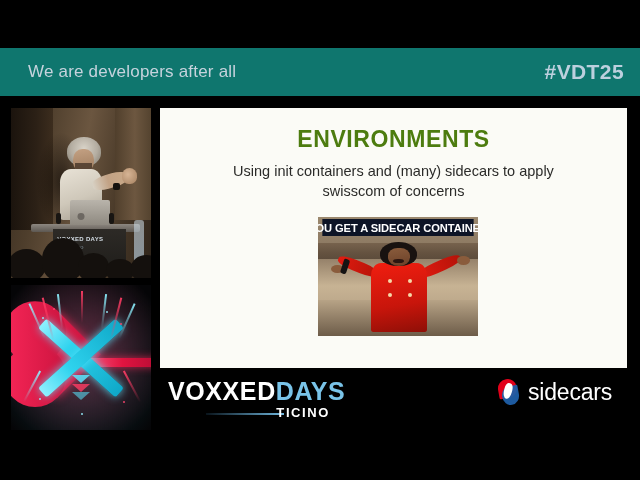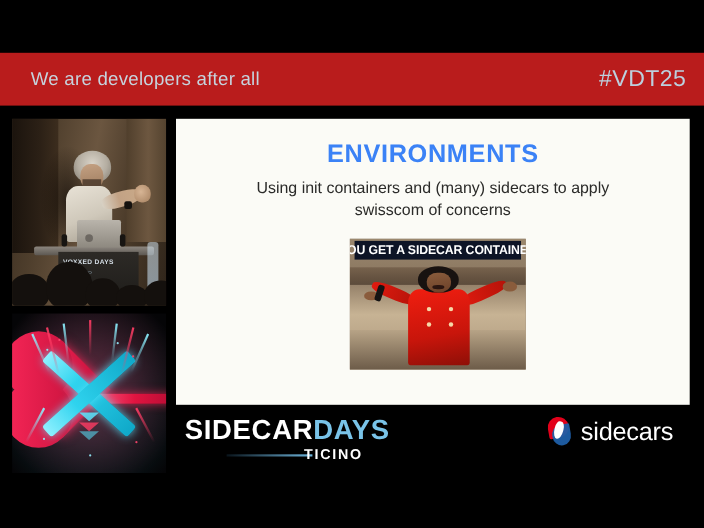--- a/index.html
+++ b/index.html
@@ -14,37 +14,37 @@
     background: #000000;
     overflow: hidden;
     font-family: "Liberation Sans", sans-serif;
   }
 
   
   #header {
     position: absolute;
     left: 0; top: 48px;
     width: 640px; height: 48px;
-    background: #b91c1c;
+    background: #0f766e;
   }
   #header-title {
     position: absolute;
     left: 28px; top: 50%;
     transform: translateY(-50%);
     font-size: 17px;
     letter-spacing: .2px;
     color: #c6d3dd;
     white-space: nowrap;
   }
   #header-hashtag {
     position: absolute;
     right: 16px; top: 50%;
     transform: translateY(-50%);
     font-size: 21px;
-    font-weight: normal;
+    font-weight: bold;
     letter-spacing: .4px;
     color: #bcd0de;
     white-space: nowrap;
   }
 
   
   #webcam {
     position: absolute;
     left: 11px; top: 108px;
     width: 140px; height: 170px;
@@ -265,21 +265,21 @@
     background: #fbfbf6;
   }
   #slide-title {
     position: absolute;
     left: 0; top: 18px;
     width: 100%;
     text-align: center;
     font-size: 23px;
     font-weight: bold;
     letter-spacing: .6px;
-    color: #3b82f6;
+    color: #4d7c0f;
   }
   #slide-subtitle {
     position: absolute;
     left: 50%; top: 53px;
     transform: translateX(-50%);
     width: 350px;
     text-align: center;
     font-size: 14.5px;
     line-height: 20px;
     color: #2b2b29;
@@ -555,21 +555,21 @@
       <div class="meme-hair"></div>
       <div class="meme-face"></div>
       <div class="meme-mouth"></div>
 
       <div class="meme-caption">YOU GET A SIDECAR CONTAINER</div>
     </div>
   </div>
 
   <div id="voxxed-logo">
     <div id="voxxed-wordmark">
-      <span class="vx-voxxed">SIDECAR</span><span class="vx-days">DAYS</span>
+      <span class="vx-voxxed">VOXXED</span><span class="vx-days">DAYS</span>
     </div>
     <div id="voxxed-sub">
       <div id="voxxed-rule"></div>
       <div id="voxxed-ticino">TICINO</div>
     </div>
   </div>
 
   <div id="swisscom-logo">
     <div id="swisscom-mark">
       <div class="sc-red"></div>

